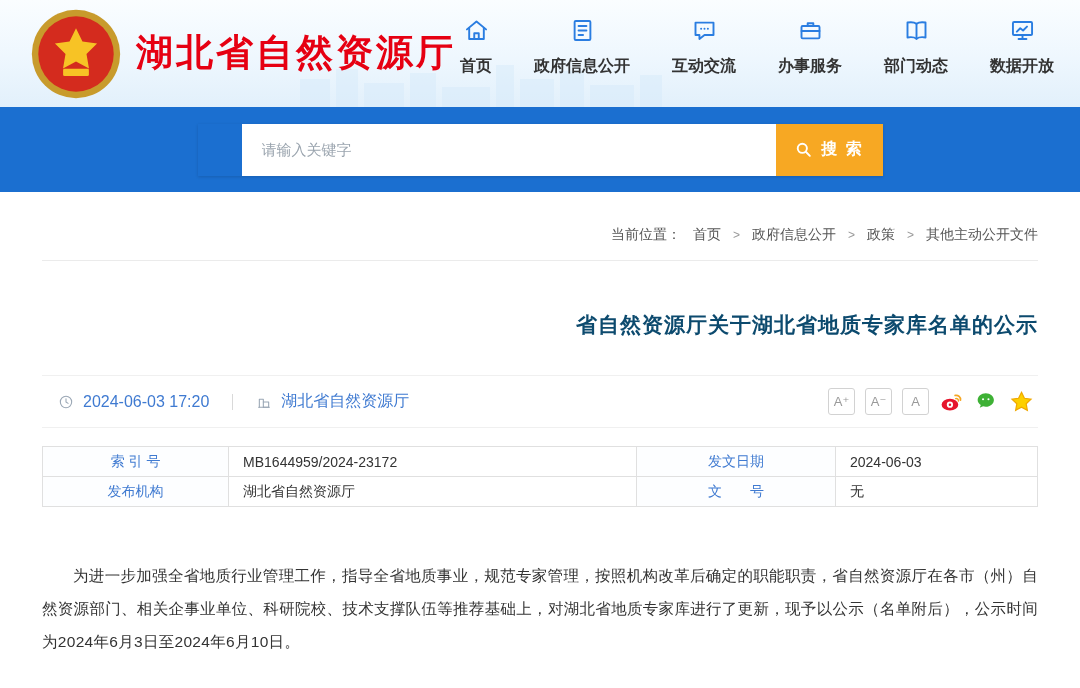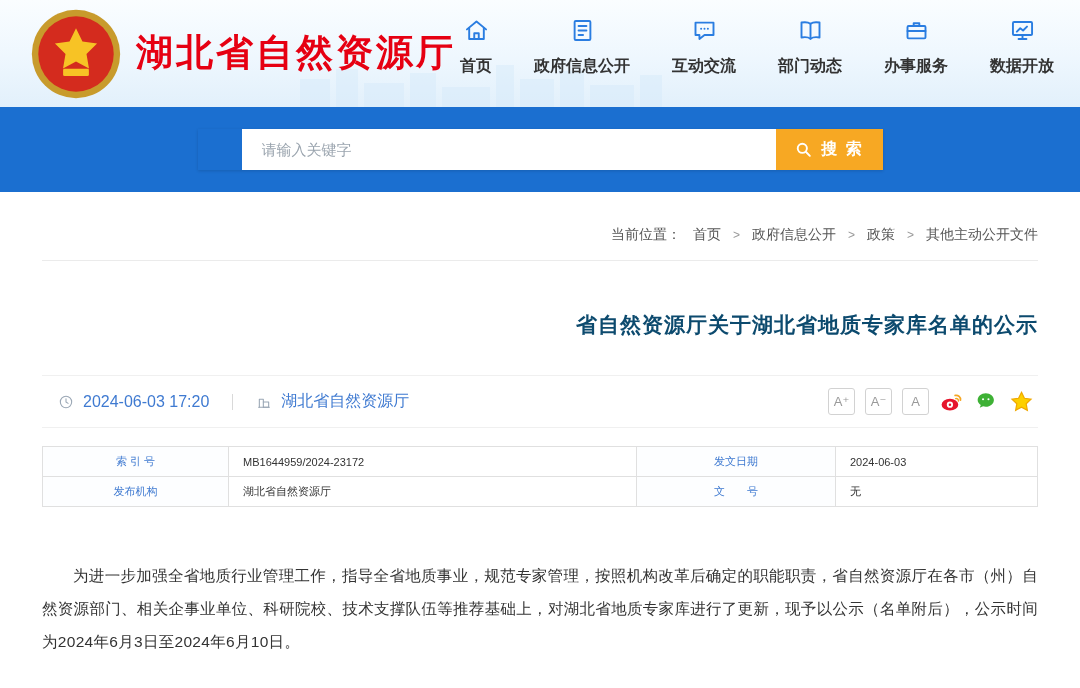--- a/index.html
+++ b/index.html
@@ -20,21 +20,21 @@
   .site-titles { margin-left:14px; z-index:1; }
   .site-title { color:#e60012; font-size:37px; font-weight:700; letter-spacing:3px; line-height:1.1; }
   .site-sub { color:#666; font-size:13px; margin-top:7px; letter-spacing:.2px; }
   .nav { position:absolute; right:26px; top:17px; display:flex; gap:42px; z-index:2; }
   .nav-item { display:flex; flex-direction:column; align-items:center; cursor:pointer; }
   .nav-icon svg { width:27px; height:27px; stroke:#2a7de1; fill:none; stroke-width:1.7; stroke-linecap:round; stroke-linejoin:round; }
   .nav-label { margin-top:8px; font-size:16px; font-weight:700; color:#333; white-space:nowrap; }
 
   
   .searchbar { height:85px; background:#1b6fd0; display:flex; align-items:center; justify-content:center; }
-  .search-box { display:flex; width:685px; height:41px; box-shadow:0 1px 3px rgba(0,0,0,.15);padding-left:44px; }
+  .search-box { display:flex; width:685px; height:52px; box-shadow:0 1px 3px rgba(0,0,0,.15);padding-left:44px; }
   .search-input { flex:1; border:none; outline:none; padding:0 20px; font-size:15px; color:#333;
                   font-family:"Liberation Sans","DejaVu Sans",sans-serif; }
   .search-input::placeholder { color:#9aa4ae; }
   .search-btn { width:107px; border:none; background:#f7a823; color:#fff; font-size:16px; font-weight:700;
                 display:flex; align-items:center; justify-content:center; gap:8px; cursor:pointer; letter-spacing:2px;
                 font-family:"Liberation Sans","DejaVu Sans",sans-serif; }
   .search-btn svg { width:19px; height:19px; stroke:#fff; fill:none; stroke-width:2.4; stroke-linecap:round; }
 
   
   .content { padding:34px 42px 0; background:#fff; }
@@ -51,21 +51,21 @@
   .meta-left { display:flex; align-items:center; gap:9px; font-size:16px; color:#3f7ad1; }
   .meta-ic svg { width:16px; height:16px; stroke:#9aa7b5; fill:none; stroke-width:1.6; stroke-linecap:round; stroke-linejoin:round; display:block; }
   .meta-divider { width:1px; height:16px; background:#d9d9d9; margin:0 14px; }
   .meta-right { margin-left:auto; display:flex; align-items:center; gap:10px; }
   .font-btn { width:27px; height:27px; border:1px solid #d2d2d2; border-radius:3px; background:#fff;
               display:flex; align-items:center; justify-content:center; font-size:13px; color:#999; cursor:pointer; }
   .share-icon { width:25px; height:25px; cursor:pointer; }
   .share-icon svg { width:100%; height:100%; display:block; }
 
   .meta-table { margin-top:18px; width:100%; border-collapse:collapse; table-layout:fixed; }
-  .meta-table td { border:1px solid #e0e0e0; height:30px; font-size:11px; }
+  .meta-table td { border:1px solid #e0e0e0; height:30px; font-size:14px; }
   .meta-table td.label { color:#3f7ad1; text-align:center; background:#fdfeff; }
   .meta-table td.value { color:#333; padding-left:14px; }
   .c1 { width:18.7%; } .c2 { width:41%; } .c3 { width:20%; } .c4 { width:20.3%; }
 
   .body-text { margin-top:52px; font-size:15.5px; line-height:33px; color:#333;
                text-align:justify; text-indent:2em; letter-spacing:.3px; }
 </style>
 </head>
 <body>
 
@@ -123,35 +123,35 @@
             <circle cx="9" cy="10.5" r="0.9" fill="#2a7de1" stroke="none"></circle>
             <circle cx="12" cy="10.5" r="0.9" fill="#2a7de1" stroke="none"></circle>
             <circle cx="15" cy="10.5" r="0.9" fill="#2a7de1" stroke="none"></circle>
           </svg>
       </span>
       <span class="nav-label">互动交流</span>
     </div>
     <div class="nav-item">
       <span class="nav-icon">
         <svg viewBox="0 0 24 24">
-            <path d="M12 6c-2-1.5-5-1.6-8-1.1v13.3c3-.5 6-.4 8 1.1 2-1.5 5-1.6 8-1.1V4.9c-3-.5-6-.4-8 1.1z"></path>
-            <path d="M12 6v13.3"></path>
-          </svg>
-      </span>
-      <span class="nav-label">部门动态</span>
-    </div>
-    <div class="nav-item">
-      <span class="nav-icon">
-        <svg viewBox="0 0 24 24">
             <rect x="4" y="8" width="16" height="11" rx="1"></rect>
             <path d="M9.5 8V5.5h5V8"></path>
             <path d="M4 12.5h16"></path>
           </svg>
       </span>
       <span class="nav-label">办事服务</span>
+    </div>
+    <div class="nav-item">
+      <span class="nav-icon">
+        <svg viewBox="0 0 24 24">
+            <path d="M12 6c-2-1.5-5-1.6-8-1.1v13.3c3-.5 6-.4 8 1.1 2-1.5 5-1.6 8-1.1V4.9c-3-.5-6-.4-8 1.1z"></path>
+            <path d="M12 6v13.3"></path>
+          </svg>
+      </span>
+      <span class="nav-label">部门动态</span>
     </div>
     <div class="nav-item">
       <span class="nav-icon">
         <svg viewBox="0 0 24 24">
             <rect x="3.5" y="4.5" width="17" height="11.5" rx="1"></rect>
             <path d="M12 16v3.5M8.5 19.5h7"></path>
             <path d="M7 13l3-3 2.5 2 3.5-3.5"></path>
           </svg>
       </span>
       <span class="nav-label">数据开放</span>

